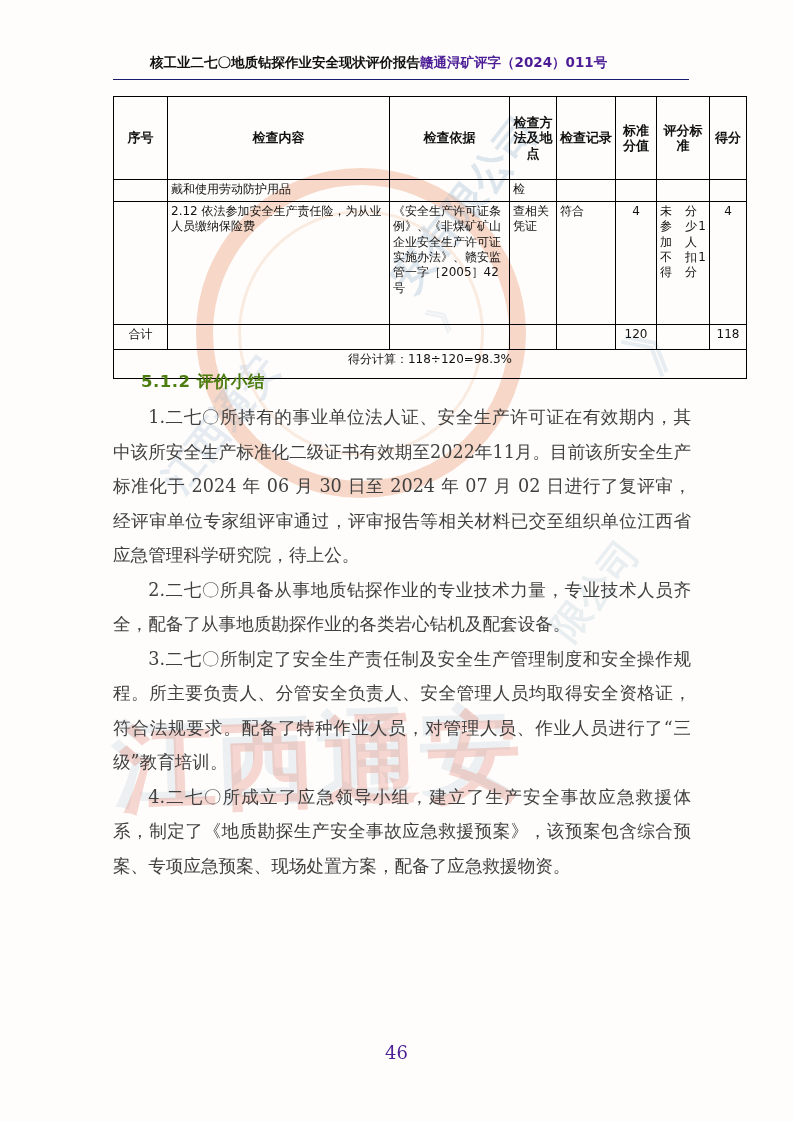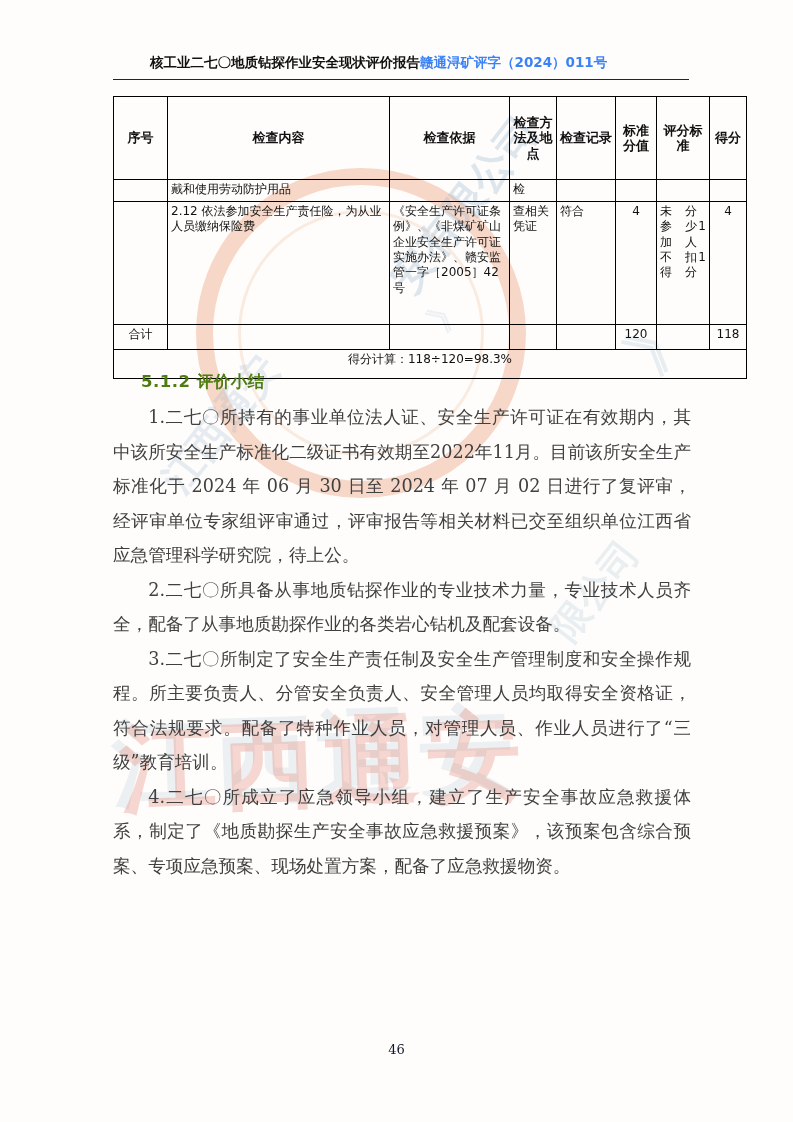--- a/index.html
+++ b/index.html
@@ -108,21 +108,21 @@
     width: 793px;
     box-sizing: border-box;
     padding: 0 120px 0 150px;
     display: flex;
     align-items: baseline;
     font-family: "DejaVu Sans", "Liberation Sans", sans-serif;
     font-size: 13.5px;
     font-weight: 700;
     color: #111;
   }
-  .runhead .right { color: #3b82f6; letter-spacing: 0px; }
+  .runhead .right { color: #4c1d95; letter-spacing: 0px; }
   .runhead-rule {
     position: absolute;
     left: 113px;
     top: 79px;
     width: 576px;
     height: 1px;
     background: #1a1a6e;
   }
 
   
@@ -216,22 +216,22 @@
     margin: 0;
     text-indent: 2em;
   }
   .pageno {
     position: absolute;
     left: 0;
     top: 1042px;
     width: 793px;
     text-align: center;
     font-family: "DejaVu Serif", "Liberation Serif", serif;
-    font-size: 13px;
-    color: #0f172a;
+    font-size: 18px;
+    color: #4c1d95;
   }
 </style>
 </head>
 <body>
 
 <div class="page">
 
   <div class="wm-layer">
     <div class="wm-ring"></div>
     <div class="wm-ring2"></div>

